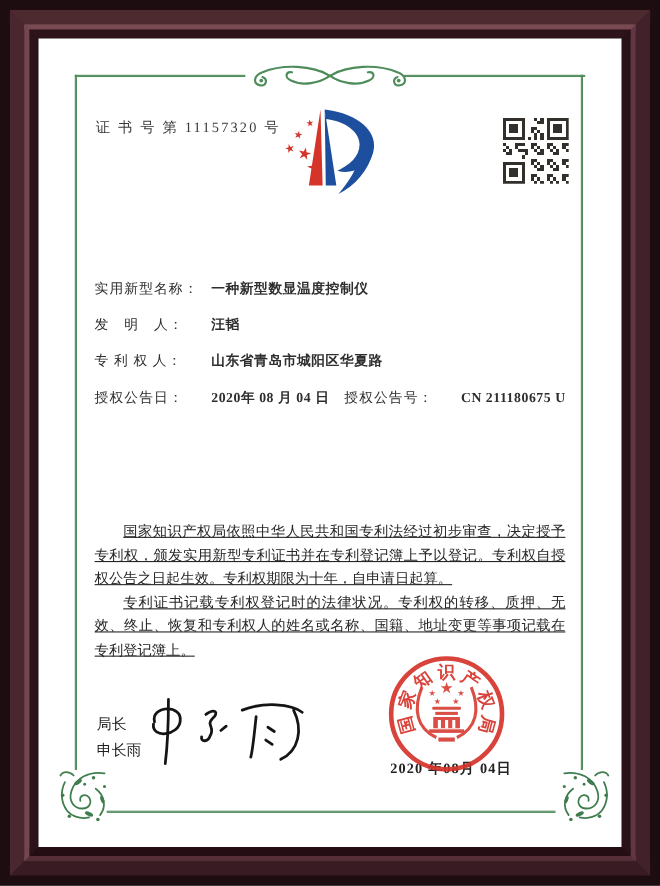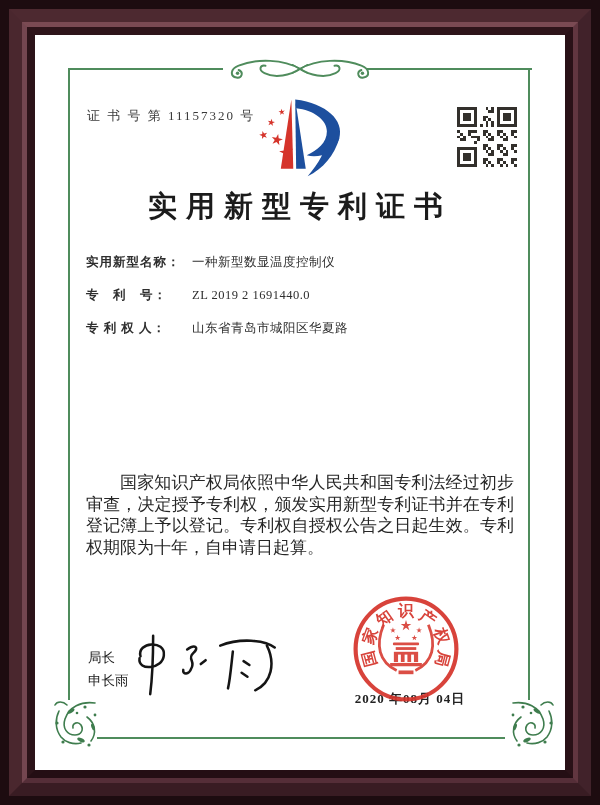--- a/index.html
+++ b/index.html
@@ -25,28 +25,28 @@
   #orn-right{position:absolute;left:472px;top:662px;width:50px;height:52px;}
 
   #cert-no{position:absolute;left:52px;top:72px;font-size:13px;letter-spacing:2px;color:#3a3a3a;}
   #logo{position:absolute;left:217px;top:60px;width:96px;height:84px;}
   #qr{position:absolute;left:422px;top:72px;width:60px;height:60px;}
   #qr svg{width:60px;height:60px;shape-rendering:crispEdges;}
   #title{position:absolute;left:0;top:152px;width:100%;text-align:center;font-size:29px;font-weight:bold;letter-spacing:9px;color:#1b1b1b;}
 
   #fields{position:absolute;left:51px;top:220px;width:440px;font-size:12.5px;color:#2e2e2e;}
   .frow{line-height:14px;margin-bottom:19px;white-space:nowrap;}
-  .flabel{display:inline-block;width:106px;letter-spacing:1px;font-weight:700;}
-  .fvalue{letter-spacing:0.5px;font-weight:400;}
+  .flabel{display:inline-block;width:106px;letter-spacing:1px;font-weight:400;}
+  .fvalue{letter-spacing:0.5px;font-weight:700;}
   .fvalue-fixed{display:inline-block;width:121px;}
 
   #paras{position:absolute;left:51px;top:437px;width:428px;color:#262626;}
-  #paras p{margin:0;font-size:17px;line-height:21.5px;text-align:justify;text-indent:2em;}
-
-  #signer{position:absolute;left:53px;top:612px;font-family:Liberation Mono, monospace;font-size:13.5px;color:#222;line-height:23px;}
+  #paras p{margin:0;font-size:13px;line-height:21.5px;text-align:justify;text-indent:2em;text-decoration:underline;}
+
+  #signer{position:absolute;left:53px;top:612px;font-family:Liberation Sans, sans-serif;font-size:13.5px;color:#222;line-height:23px;}
   #signature{position:absolute;left:88px;top:596px;width:175px;height:70px;}
 
   #seal{position:absolute;left:315px;top:558px;width:112px;height:112px;opacity:0.92;z-index:3;}
   #seal-chars text{fill:#d5342b;font-size:17px;font-weight:bold;font-family:"Liberation Serif",serif;text-anchor:middle;}
   #seal-date{position:absolute;left:305px;top:655px;width:140px;text-align:center;font-size:13px;font-weight:600;color:#222;letter-spacing:1px;z-index:2;}
 </style>
 </head>
 <body>
 
 <div class="page">
@@ -318,36 +318,39 @@
                   <rect x="5" y="20" width="1" height="1" fill="#33302c"></rect>
                   <rect x="6" y="20" width="1" height="1" fill="#33302c"></rect>
                   <rect x="10" y="20" width="1" height="1" fill="#33302c"></rect>
                   <rect x="12" y="20" width="1" height="1" fill="#33302c"></rect>
                   <rect x="15" y="20" width="1" height="1" fill="#33302c"></rect>
                   <rect x="17" y="20" width="1" height="1" fill="#33302c"></rect>
                   <rect x="20" y="20" width="1" height="1" fill="#33302c"></rect>
                 </svg>
       </div>
 
-      <div id="title">实用新型专利证书</div>
 
       <div id="fields">
         <div class="frow">
           <span class="flabel">实用新型名称：</span><span class="fvalue">一种新型数显温度控制仪</span>
         </div>
         <div class="frow">
-          <span class="flabel">专　利　号：</span><span class="fvalue">ZL 2019 2 1691440.0</span>
+          <span class="flabel">发　明　人：</span><span class="fvalue">汪韬</span>
         </div>
         <div class="frow">
           <span class="flabel">专 利 权 人：</span><span class="fvalue">山东省青岛市城阳区华夏路</span>
         </div>
+        <div class="frow">
+          <span class="flabel">授权公告日：</span><span class="fvalue fvalue-fixed">2020年 08 月 04 日</span><span class="flabel">授权公告号：</span><span class="fvalue">CN 211180675 U</span>
+        </div>
       </div>
 
       <div id="paras">
         <p>国家知识产权局依照中华人民共和国专利法经过初步审查，决定授予专利权，颁发实用新型专利证书并在专利登记簿上予以登记。专利权自授权公告之日起生效。专利权期限为十年，自申请日起算。</p>
+        <p>专利证书记载专利权登记时的法律状况。专利权的转移、质押、无效、终止、恢复和专利权人的姓名或名称、国籍、地址变更等事项记载在专利登记簿上。</p>
       </div>
 
       <div id="signer">
         <div>局长</div>
         <div>申长雨</div>
       </div>
 
       <svg id="signature" viewBox="0 0 180 70">
         <g stroke="#151515" stroke-width="2.6" fill="none" stroke-linecap="round" stroke-linejoin="round">
           <path d="M18,25 C14,10 44,8 42,24 C41,38 15,41 17,27"></path>

